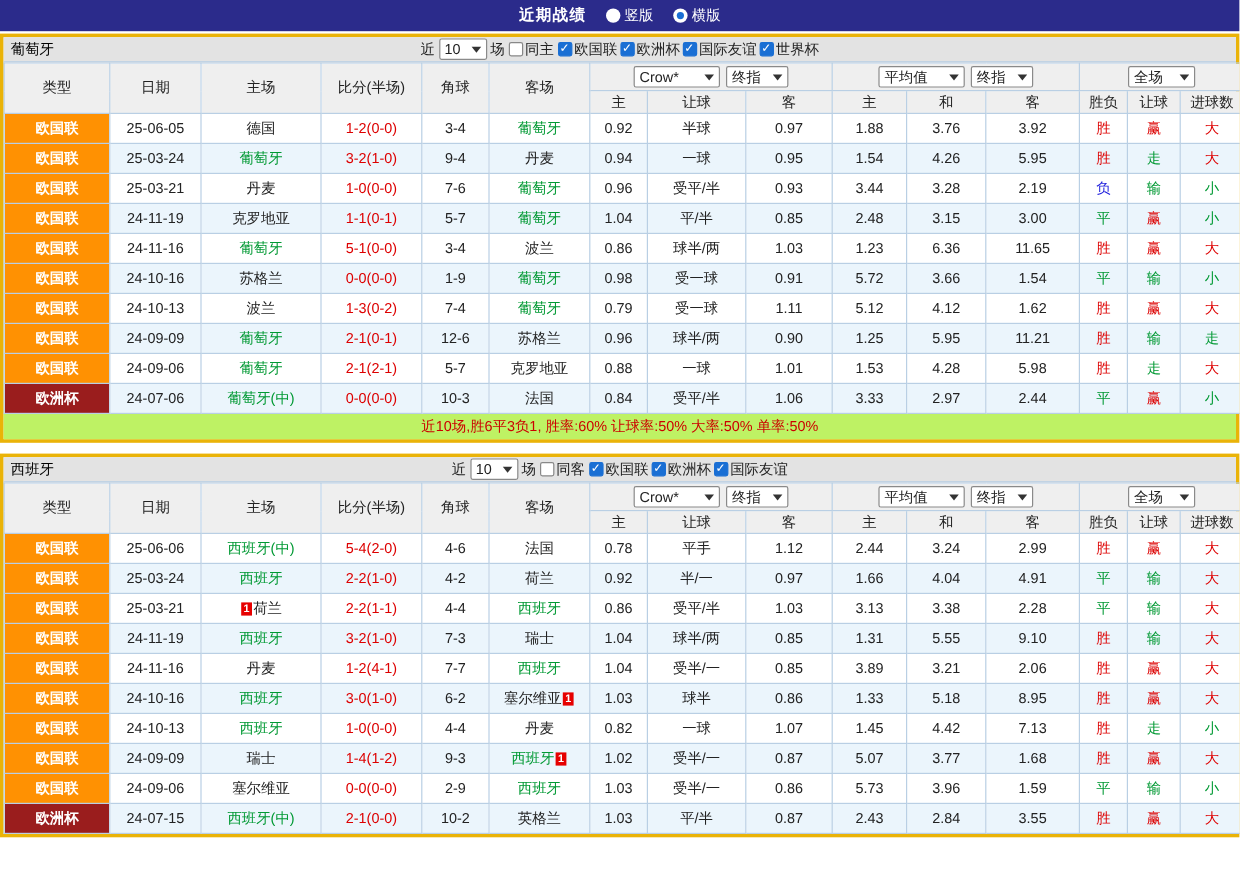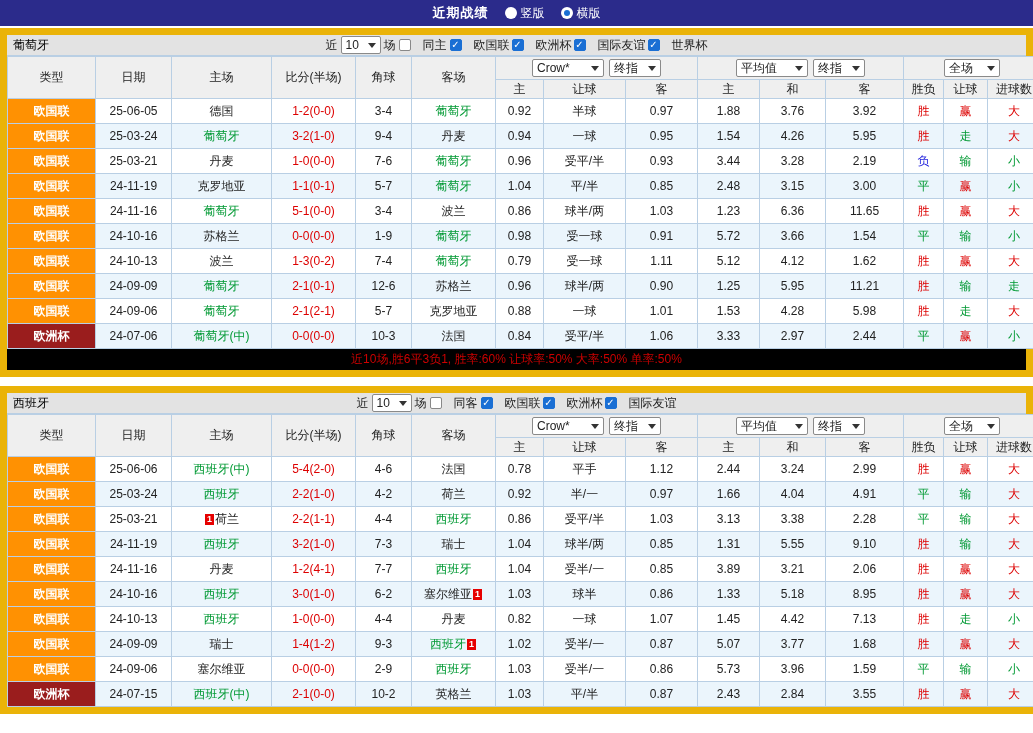--- a/index.html
+++ b/index.html
@@ -2,27 +2,27 @@
 <html style="--topbar-bg: #2b2b8b; --accent: #1a6fd4; --league-bg: #ff9102; --cup-bg: #9a1d1d; --team-hl: #009933; --score: #dd0000; --summary: #cc0000; --row-alt: #ebf5fc;"><head>
 <meta charset="utf-8">
 <style>
   *{box-sizing:border-box;}
   body{margin:0;width:1033px;background:#fff;font-family:"Liberation Sans","DejaVu Sans",sans-serif;font-size:12px;color:#222;}
   .topbar{height:26px;background:var(--topbar-bg,#2b2b8b);display:flex;align-items:center;justify-content:center;gap:16px;color:#fff;}
   .topbar .title{font-weight:bold;font-size:13px;letter-spacing:1px;}
   .radio{display:inline-flex;align-items:center;gap:4px;cursor:pointer;}
   .radio-dot{width:12px;height:12px;border-radius:50%;background:#fff;position:relative;display:inline-block;}
   .radio-dot.checked::after{content:"";position:absolute;left:3px;top:3px;width:6px;height:6px;border-radius:50%;background:var(--accent,#1a6fd4);}
-  .section{border:7px solid #eab308;margin-top:2px;}
+  .section{border:3px solid #eab308;margin-top:2px;}
   .section + .section{margin-top:9px;}
   .sec-head{height:21px;background:#e3e3e3;display:flex;align-items:center;position:relative;border-bottom:1px solid #b9cfe4;}
   .team-name{position:absolute;left:6px;color:#000;}
   .filter{margin:0 auto;display:flex;align-items:center;gap:3px;}
   .comps{display:inline-flex;align-items:center;gap:2px;}
-  .chk-label{display:inline-flex;align-items:center;gap:12px;cursor:pointer;}
+  .chk-label{display:inline-flex;align-items:center;gap:2px;cursor:pointer;}
   .chk{width:12px;height:12px;border:1px solid #888;background:#fff;display:inline-flex;align-items:center;justify-content:center;font-size:10px;line-height:1;color:#fff;border-radius:2px;}
   .chk.on{background:var(--accent,#1a6fd4);border-color:var(--accent,#1a6fd4);}
   .dd{display:inline-flex;align-items:center;justify-content:space-between;background:#fff;border:1px solid #8a8a8a;border-radius:2px;height:18px;padding:0 4px;cursor:pointer;}
   .tri{width:0;height:0;border-left:4px solid transparent;border-right:4px solid transparent;border-top:5px solid #333;margin-left:5px;}
   .dd-count{width:40px;}
   .dd-crow{width:72px;}
   .dd-sm{width:52px;}
   .dd-avg{width:72px;}
   .dd-full{width:56px;}
   .dd-pair{display:inline-flex;gap:5px;align-items:center;justify-content:center;}
@@ -32,21 +32,21 @@
   thead tr:first-child th{height:23px;}
   thead tr:last-child th{height:19px;}
   tbody td{height:25px;background:#fff;}
   tr.alt td{background:var(--row-alt,#ebf5fc);}
   td.comp{color:#fff;font-weight:bold;}
   td.comp.league{background:var(--league-bg,#ff9102);}
   td.comp.cup{background:var(--cup-bg,#9a1d1d);}
   td.score{color:var(--score,#dd0000);}
   .hl{color:var(--team-hl,#009933);}
   .card{display:inline-block;background:#e60000;color:#fff;font-size:9px;font-weight:bold;line-height:11px;min-width:9px;padding:0 1px;margin:0 1px;vertical-align:1px;}
-  .summary{height:21px;display:flex;align-items:center;justify-content:center;color:var(--summary,#cc0000);background:#000000;}
+  .summary{height:21px;display:flex;align-items:center;justify-content:center;color:var(--summary,#cc0000);background:#bef264;}
 </style>
 </head>
 <body>
 
 <div class="topbar">
   <span class="title">近期战绩</span>
   <span class="radio">
     <span class="radio-dot"></span>
     <span>竖版</span>
   </span>

